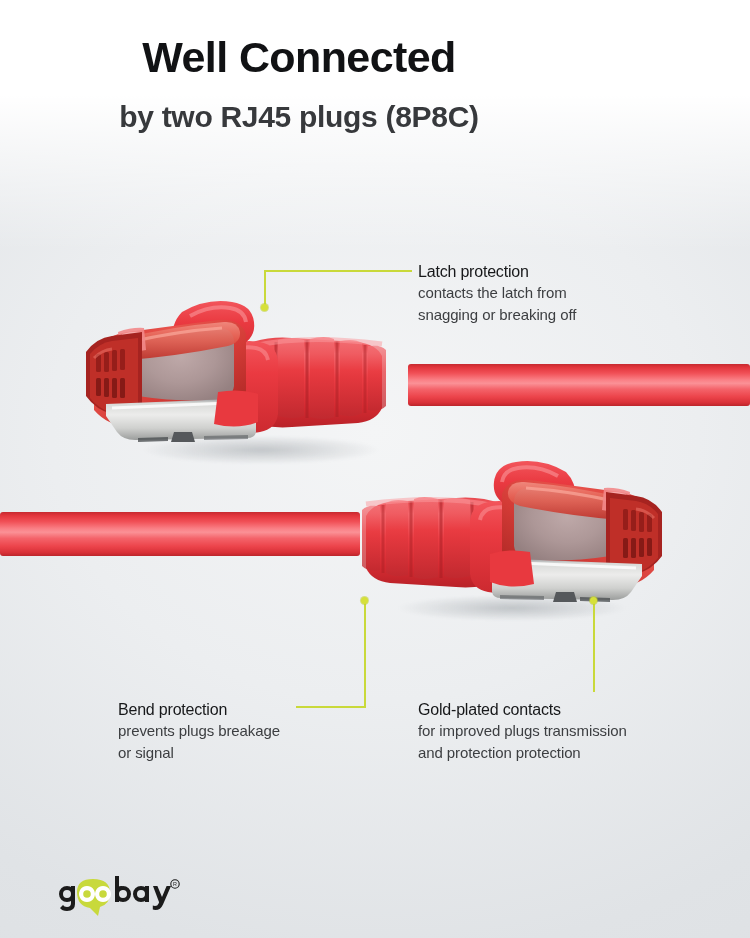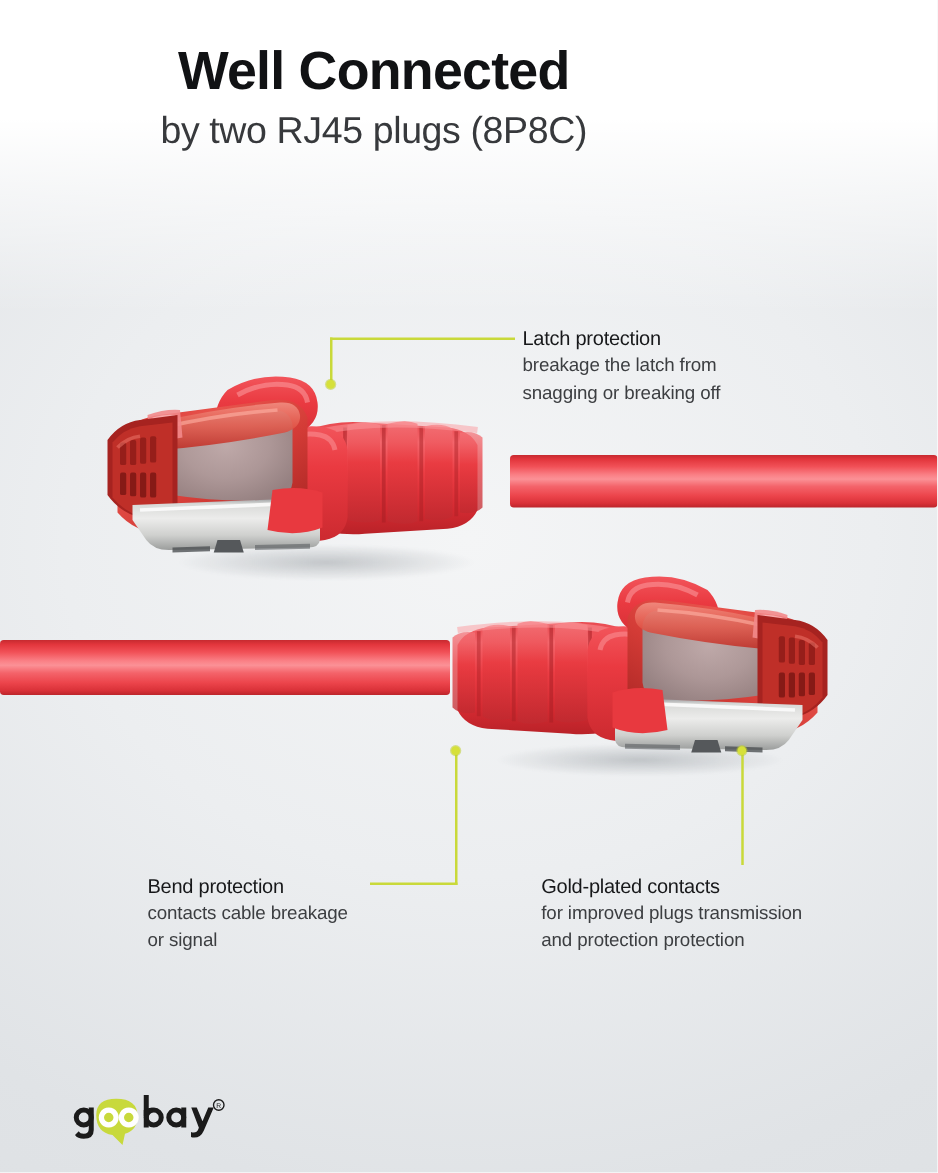--- a/index.html
+++ b/index.html
@@ -21,37 +21,37 @@
     pointer-events:none;z-index:0;
   }
 
   
   .header{position:absolute;left:0;top:34px;width:598px;text-align:center;z-index:6;}
   .title{
     font-size:43px;font-weight:bold;color:#111214;letter-spacing:-0.6px;
     line-height:1.08;margin:0;
   }
   .subtitle{
-    font-size:30px;font-weight:400;color:#37393c;letter-spacing:-0.3px;
-    line-height:1.1;margin:8px 0 0 0;
+    font-size:30px;font-weight:700;color:#37393c;letter-spacing:-0.3px;
+    line-height:1.1;margin:20px 0 0 0;
   }
 
   
   .callout{position:absolute;z-index:7;}
   .callout .c-head{
     font-size:16px;font-weight:normal;color:#17181a;line-height:1.28;margin:0;
     letter-spacing:-0.2px;
   }
   .callout .c-line{
     font-size:15px;font-weight:400;color:#3c3e41;line-height:1.42;margin:0;
     letter-spacing:-0.1px;
   }
   #callout-latch{left:418px;top:262px;width:250px;}
   #callout-bend{left:118px;top:700px;width:240px;}
-  #callout-gold{left:433px;top:700px;width:290px;}
+  #callout-gold{left:418px;top:700px;width:290px;}
 
   
   .leader{position:absolute;z-index:8;background:#c9d93a;}
   .leader-dot{
     position:absolute;z-index:9;width:7px;height:7px;border-radius:50%;
     background:#d6e03a;box-shadow:0 0 0 1px rgba(190,205,50,.55);
   }
   
   #lead-latch-v{left:264px;top:270px;width:2px;height:38px;}
   #lead-latch-h{left:264px;top:270px;width:148px;height:2px;}
@@ -290,27 +290,27 @@
 
   <div class="leader" id="lead-bend-v"></div>
   <div class="leader" id="lead-bend-h"></div>
   <div class="leader-dot" id="dot-bend"></div>
 
   <div class="leader" id="lead-gold-v"></div>
   <div class="leader-dot" id="dot-gold"></div>
 
   <div class="callout" id="callout-latch">
     <p class="c-head">Latch protection</p>
-    <p class="c-line">breakage the latch from</p>
+    <p class="c-line">contacts the latch from</p>
     <p class="c-line">snagging or breaking off</p>
   </div>
 
   <div class="callout" id="callout-bend">
     <p class="c-head">Bend protection</p>
-    <p class="c-line">contacts cable breakage</p>
+    <p class="c-line">prevents plugs breakage</p>
     <p class="c-line">or signal</p>
   </div>
 
   <div class="callout" id="callout-gold">
     <p class="c-head">Gold-plated contacts</p>
     <p class="c-line">for improved plugs transmission</p>
     <p class="c-line">and protection protection</p>
   </div>
 
   <div id="logo">

